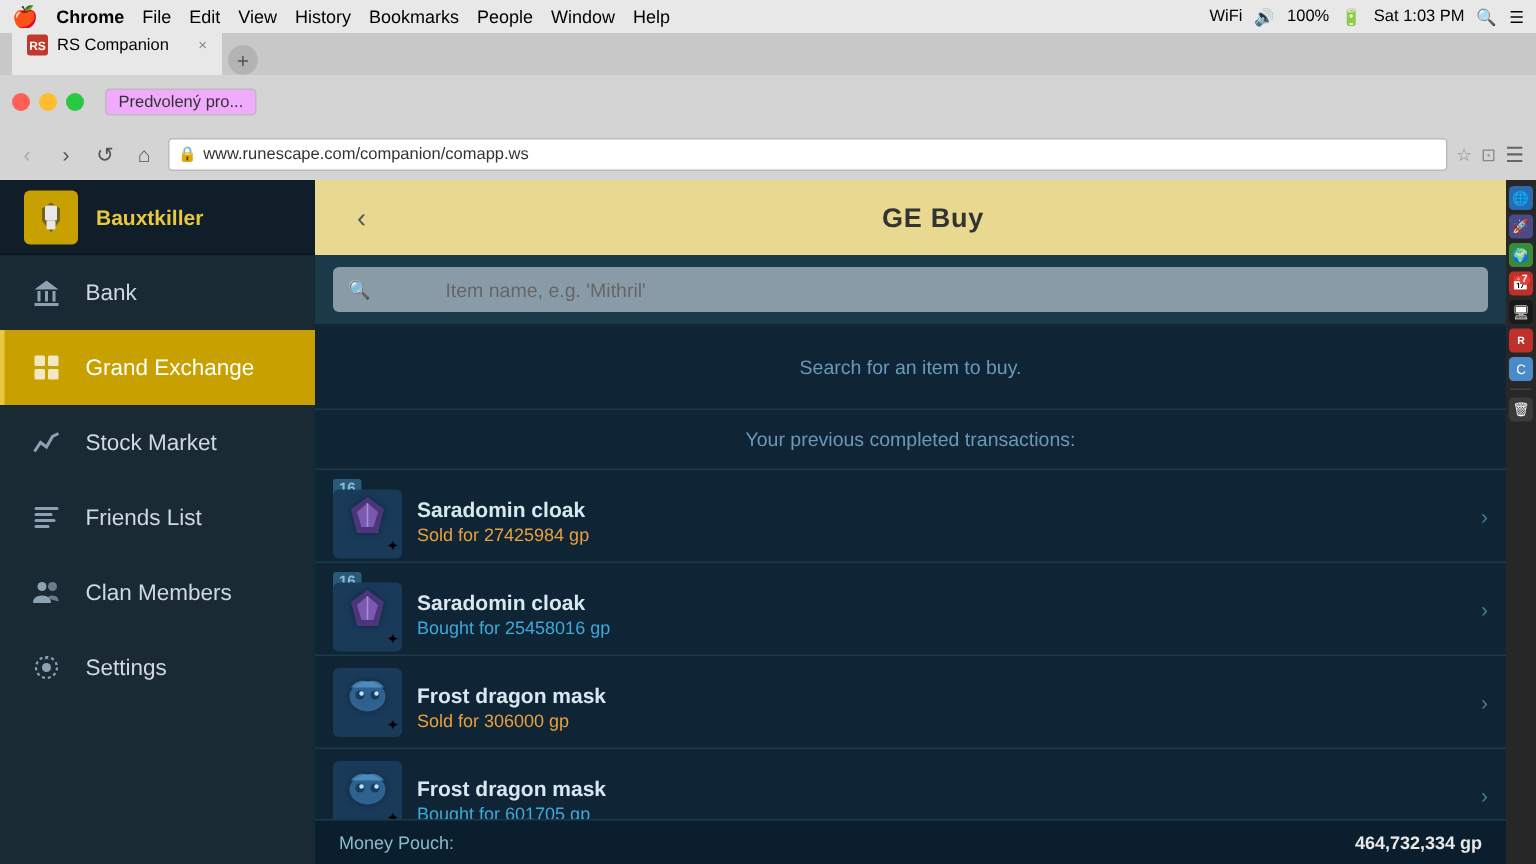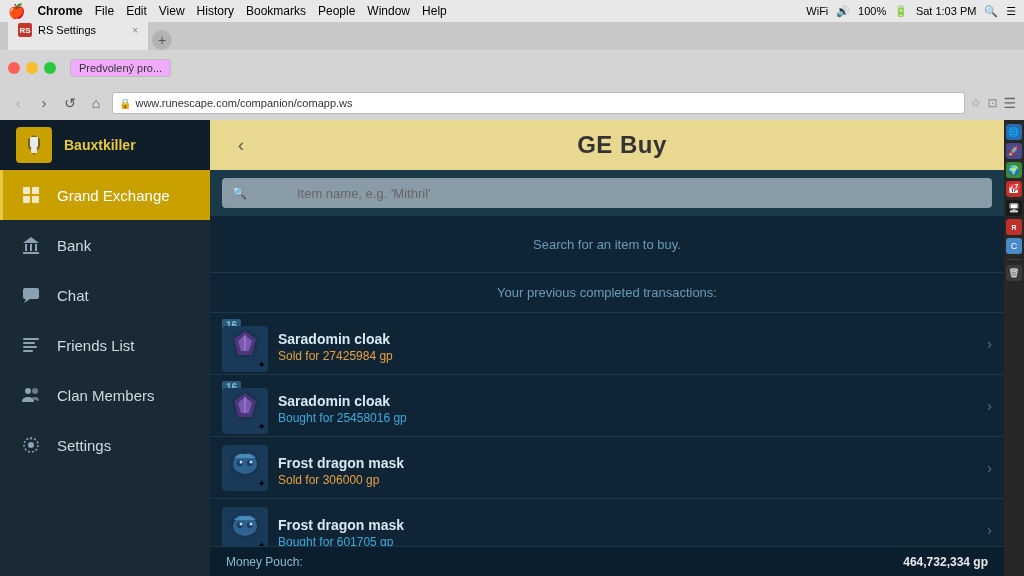--- a/index.html
+++ b/index.html
@@ -248,21 +248,21 @@
       display: flex;
       align-items: center;
       justify-content: center;
       color: #555;
       font-size: 18px;
       cursor: pointer;
     }
     .header-title {
       flex: 1;
       text-align: center;
-      font-size: 24px;
+      font-size: 18px;
       font-weight: 600;
       color: #333;
       letter-spacing: 0.5px;
     }
 
     
     .search-bar {
       background: #1a3a4a;
       padding: 8px 12px;
       border-bottom: 1px solid #0f2535;
@@ -472,21 +472,21 @@
       <span>🔋</span>
       <span>Sat 1:03 PM</span>
       <span>🔍</span>
       <span>☰</span>
     </div>
   </div>
 
   <div class="browser-tab-bar">
     <div class="browser-tab">
       <div class="browser-tab-icon">RS</div>
-      <span>RS Settings</span>
+      <span>RS Companion</span>
       <span class="tab-close">×</span>
     </div>
     <div class="tab-new">+</div>
   </div>
 
   <div class="browser-toolbar">
     <div class="traffic-lights">
       <div class="tl tl-red"></div>
       <div class="tl tl-yellow"></div>
       <div class="tl tl-green"></div>
@@ -520,55 +520,54 @@
                 <rect width="28" height="28" rx="3" fill="#c8a000"></rect>
                 <path d="M14 4 L20 8 L20 16 L14 24 L8 16 L8 8 Z" fill="#1a2a35" opacity="0.5"></path>
                 <rect x="10" y="6" width="8" height="10" rx="1" fill="#e8e8e8"></rect>
                 <rect x="11" y="16" width="6" height="6" rx="1" fill="#e8e8e8"></rect>
               </svg>
             </div>
             <span class="sidebar-username">Bauxtkiller</span>
           </div>
           <div class="sidebar-nav">
 
-            <div class="nav-item active">
-              <div class="nav-icon">
-                <svg width="20" height="20" viewBox="0 0 20 20" fill="none">
-                  <rect x="2" y="2" width="7" height="7" rx="1" fill="white" opacity="0.9"></rect>
-                  <rect x="11" y="2" width="7" height="7" rx="1" fill="white" opacity="0.9"></rect>
-                  <rect x="2" y="11" width="7" height="7" rx="1" fill="white" opacity="0.9"></rect>
-                  <rect x="11" y="11" width="7" height="7" rx="1" fill="white" opacity="0.9"></rect>
-                </svg>
-              </div>
-              <span>Grand Exchange</span>
-            </div>
-
             <div class="nav-item">
               <div class="nav-icon">
                 <svg width="20" height="20" viewBox="0 0 20 20" fill="none">
                   <polygon points="10,2 18,8 2,8" fill="#a0b8c8"></polygon>
                   <rect x="4" y="9" width="2" height="7" fill="#a0b8c8"></rect>
                   <rect x="9" y="9" width="2" height="7" fill="#a0b8c8"></rect>
                   <rect x="14" y="9" width="2" height="7" fill="#a0b8c8"></rect>
                   <rect x="2" y="17" width="16" height="2" fill="#a0b8c8"></rect>
                 </svg>
               </div>
               <span>Bank</span>
             </div>
 
+            <div class="nav-item active">
+              <div class="nav-icon">
+                <svg width="20" height="20" viewBox="0 0 20 20" fill="none">
+                  <rect x="2" y="2" width="7" height="7" rx="1" fill="white" opacity="0.9"></rect>
+                  <rect x="11" y="2" width="7" height="7" rx="1" fill="white" opacity="0.9"></rect>
+                  <rect x="2" y="11" width="7" height="7" rx="1" fill="white" opacity="0.9"></rect>
+                  <rect x="11" y="11" width="7" height="7" rx="1" fill="white" opacity="0.9"></rect>
+                </svg>
+              </div>
+              <span>Grand Exchange</span>
+            </div>
 
             <div class="nav-item">
               <div class="nav-icon">
                 <svg width="20" height="20" viewBox="0 0 20 20" fill="none">
-                  <rect x="2" y="3" width="16" height="11" rx="2" fill="#a0b8c8"></rect>
-                  <polygon points="5,14 3,18 9,14" fill="#a0b8c8"></polygon>
+                  <polyline points="2,16 6,10 10,13 14,6 18,4" stroke="#a0b8c8" stroke-width="2" fill="none"></polyline>
                 </svg>
               </div>
-              <span>Chat</span>
-            </div>
+              <span>Stock Market</span>
+            </div>
+
 
 
             <div class="nav-item">
               <div class="nav-icon">
                 <svg width="20" height="20" viewBox="0 0 20 20" fill="none">
                   <rect x="2" y="3" width="16" height="2" rx="1" fill="#a0b8c8"></rect>
                   <rect x="2" y="7" width="12" height="2" rx="1" fill="#a0b8c8"></rect>
                   <rect x="2" y="11" width="14" height="2" rx="1" fill="#a0b8c8"></rect>
                   <rect x="2" y="15" width="10" height="2" rx="1" fill="#a0b8c8"></rect>
                 </svg>

